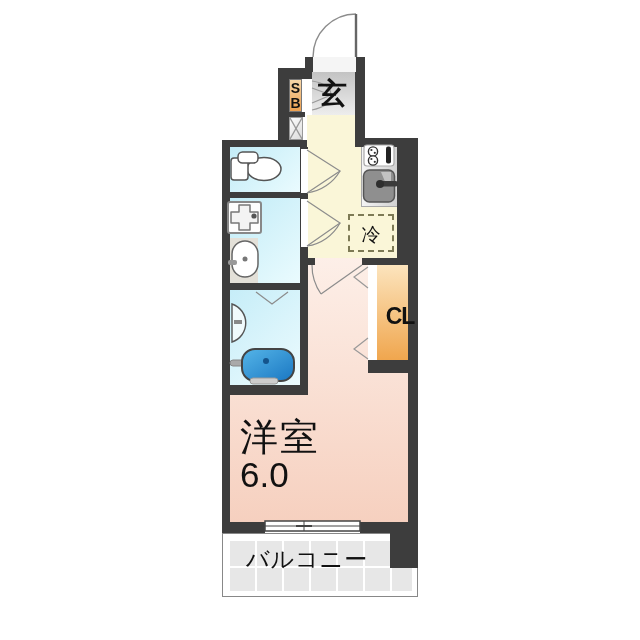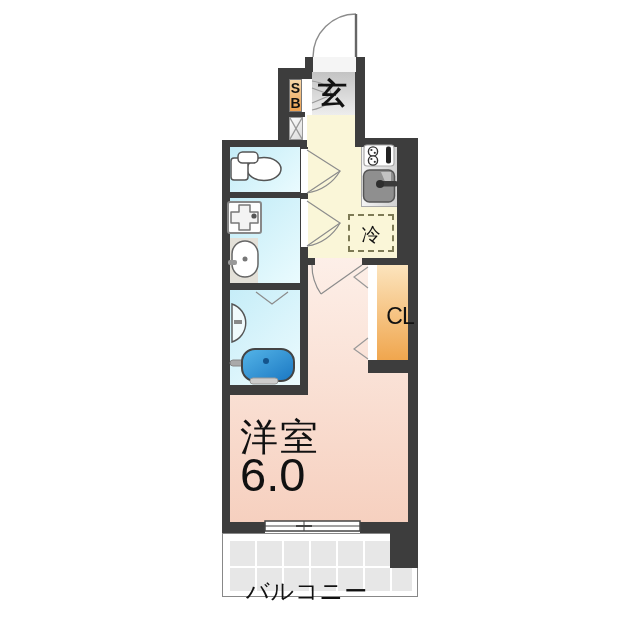--- a/index.html
+++ b/index.html
@@ -193,23 +193,23 @@
   <div class="lbl" style="left:318px;top:74px;font-size:29px;font-weight:600;">玄</div>
 
   <div class="abs" style="left:289px;top:79px;width:13px;height:33px;display:flex;flex-direction:column;
               align-items:center;justify-content:center;font-size:14px;font-weight:700;line-height:15px;">
     <span>S</span>
     <span>B</span>
   </div>
 
   <div class="lbl" style="left:348px;top:222px;width:46px;text-align:center;font-size:19px;font-weight:500;">冷</div>
 
-  <div class="lbl" style="left:377px;top:303px;width:46px;text-align:center;font-size:23px;font-weight:400;letter-spacing:-1px;">CL</div>
+  <div class="lbl" style="left:377px;top:303px;width:46px;text-align:center;font-size:23px;font-weight:700;letter-spacing:-1px;">CL</div>
 
   <div class="abs" style="left:240px;top:417px;width:160px;text-align:left;">
     <div style="font-size:38px;font-weight:500;letter-spacing:2px;line-height:40px;">洋室</div>
-    <div style="font-size:47px;font-weight:500;line-height:36px;">6.0</div>
+    <div style="font-size:35px;font-weight:500;line-height:36px;">6.0</div>
   </div>
 
 
-  <div class="lbl" style="left:246px;top:544px;font-size:23px;font-weight:500;letter-spacing:1px;margin-top:32px;">バルコニー</div>
+  <div class="lbl" style="left:246px;top:544px;font-size:23px;font-weight:500;letter-spacing:1px;">バルコニー</div>
 
 </div>
 
 </body></html>

